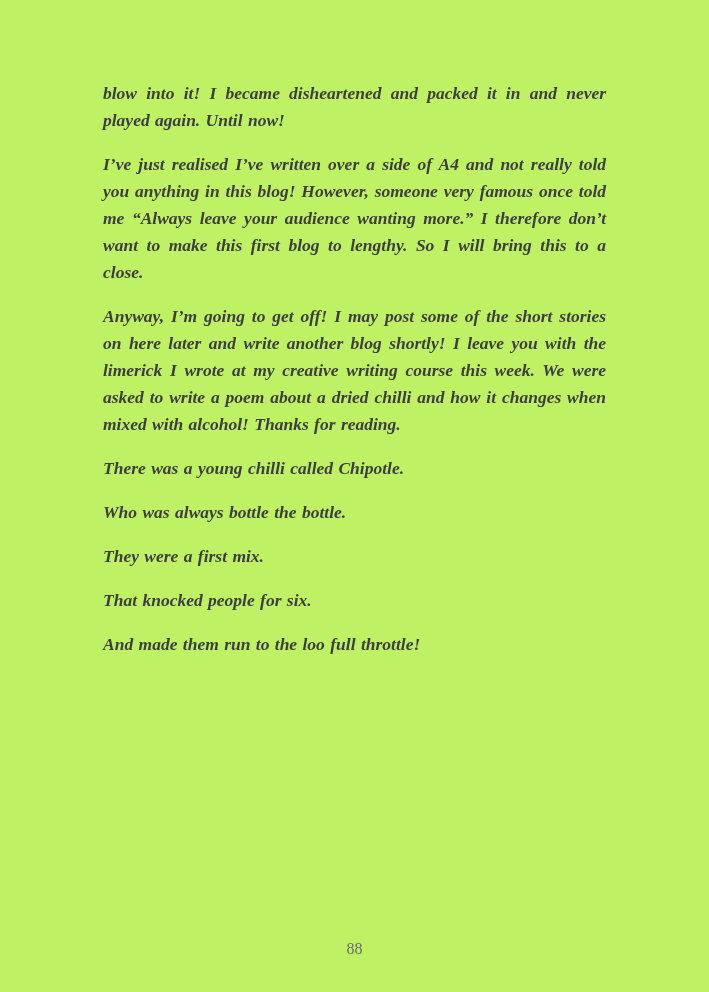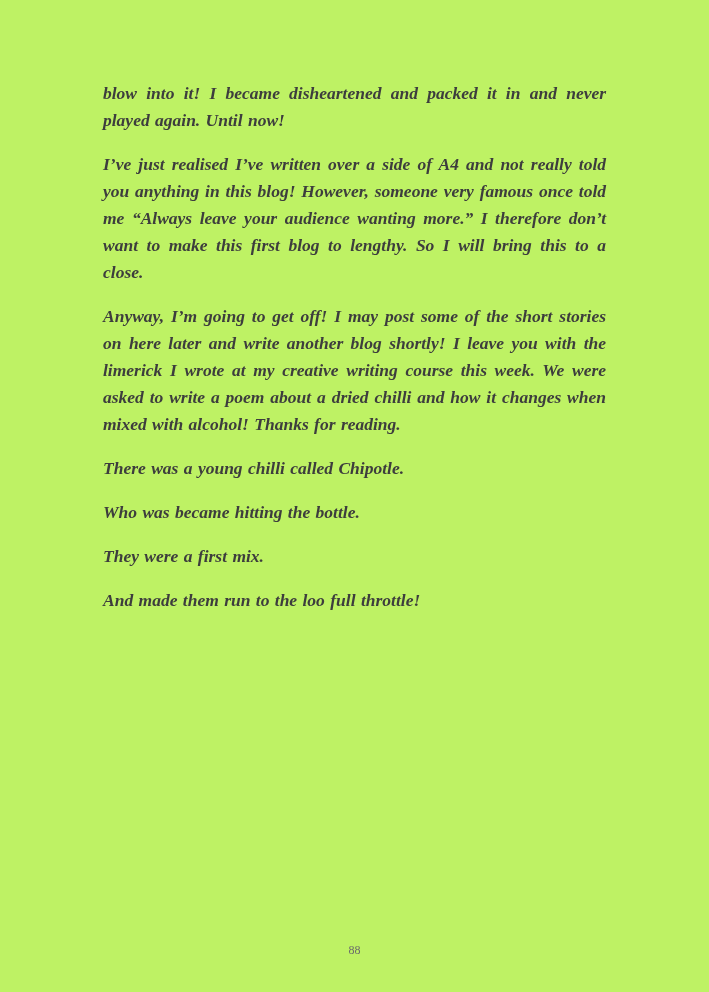--- a/index.html
+++ b/index.html
@@ -35,33 +35,34 @@
   }
   .content p.limerick {
     text-align: left;
   }
   .page-footer {
     position: absolute;
     bottom: 34px;
     left: 0;
     right: 0;
     text-align: center;
-    font-size: 12px;
+    font-size: 16px;
     font-weight: normal;
     font-style: normal;
     color: #6b6b6b;
   }
 </style>
 </head>
 <body>
 
 <div class="page">
   <div class="content">
     <p>blow into it! I became disheartened and packed it in and never played again. Until now!</p>
     <p>I’ve just realised I’ve written over a side of A4 and not really told you anything in this blog! However, someone very famous once told me “Always leave your audience wanting more.” I therefore don’t want to make this first blog to lengthy. So I will bring this to a close.</p>
     <p>Anyway, I’m going to get off! I may post some of the short stories on here later and write another blog shortly! I leave you with the limerick I wrote at my creative writing course this week. We were asked to write a poem about a dried chilli and how it changes when mixed with alcohol! Thanks for reading.</p>
     <p class="limerick">There was a young chilli called Chipotle.</p>
-    <p class="limerick">Who was became hitting the bottle.</p>
+    <p class="limerick">Who was always bottle the bottle.</p>
     <p class="limerick">They were a first mix.</p>
+    <p class="limerick">That knocked people for six.</p>
     <p class="limerick">And made them run to the loo full throttle!</p>
   </div>
   <div class="page-footer">88</div>
 </div>
 
 </body></html>

